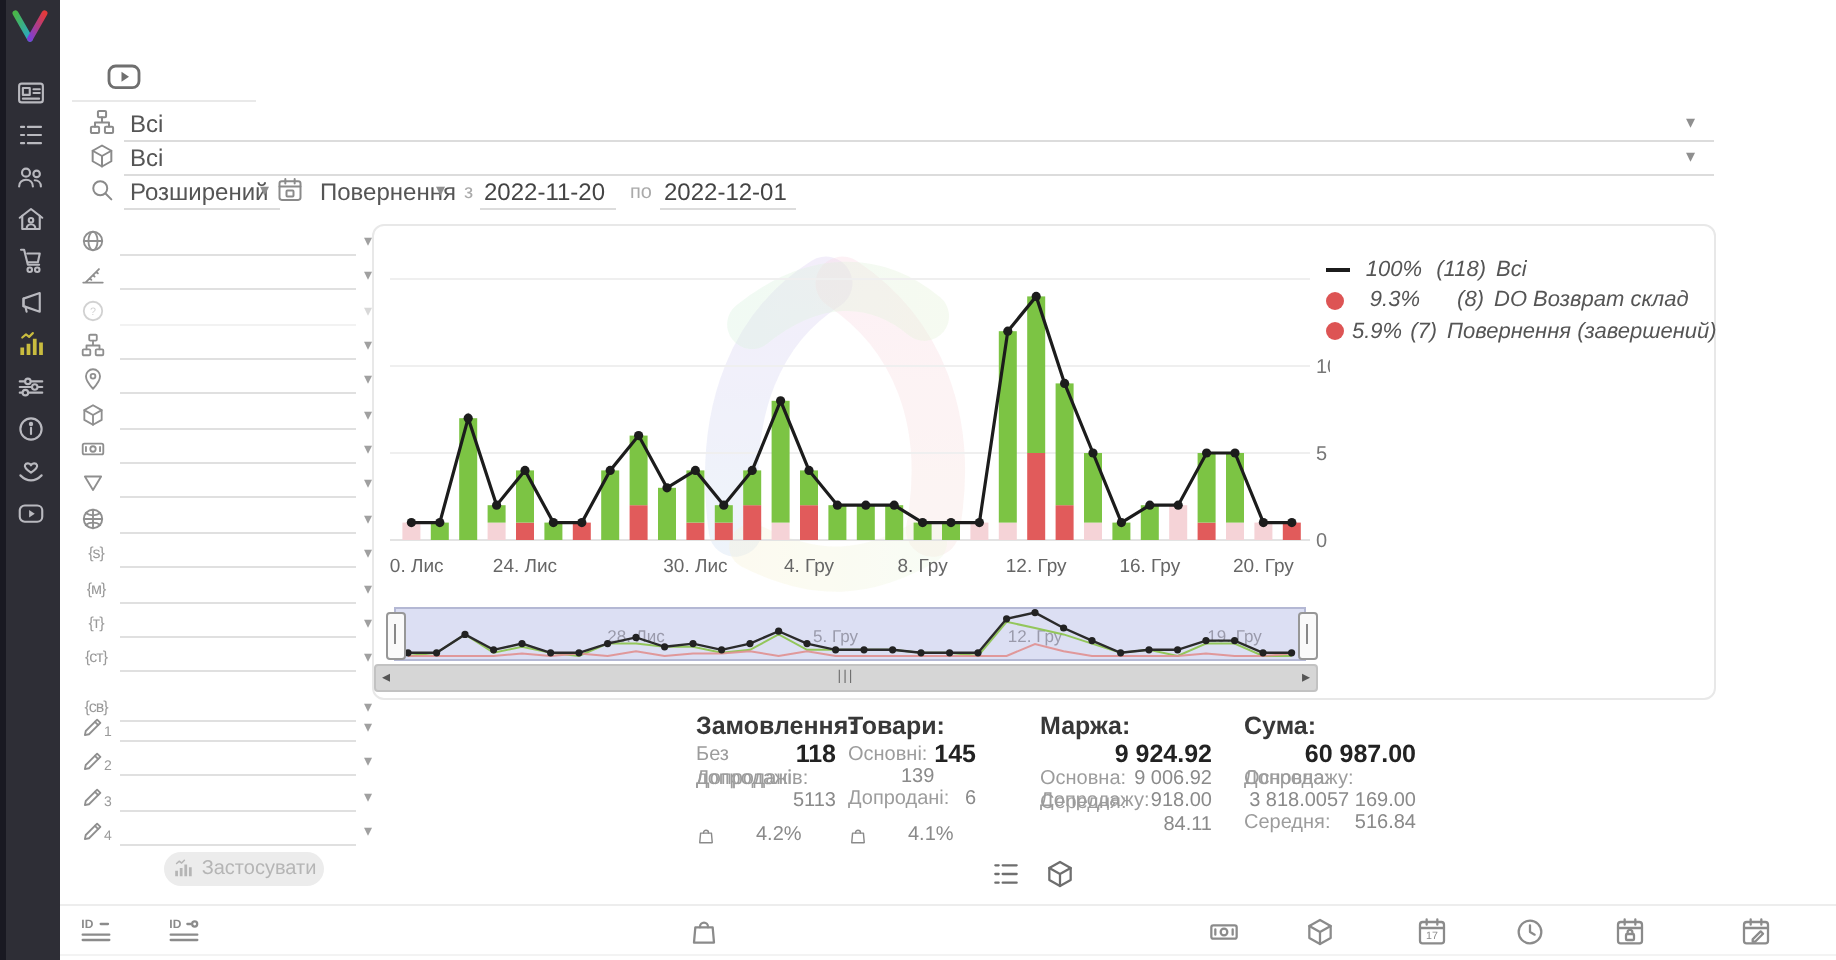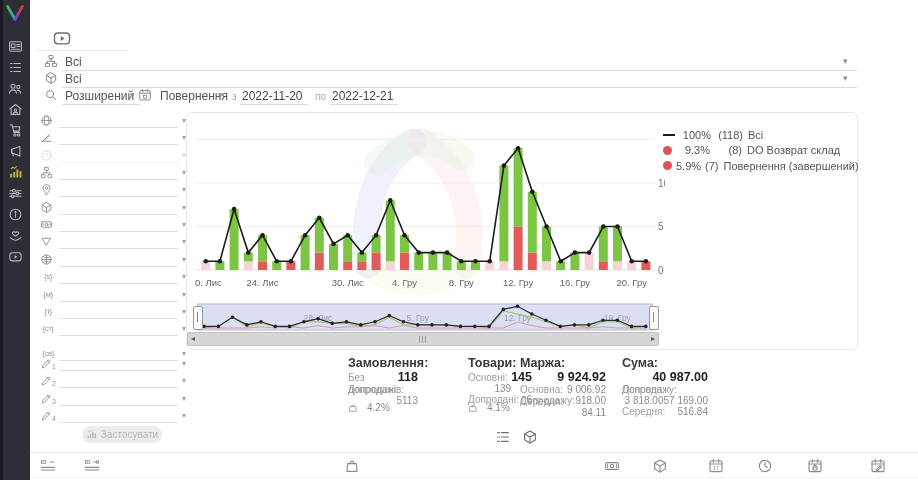--- a/index.html
+++ b/index.html
@@ -39,41 +39,41 @@
   .fp-caret{position:absolute;right:-6px;top:3px;font-size:8px;color:#a0a0a0;}
   .apply-btn{position:absolute;left:82px;top:426px;width:80px;height:17px;border:0;border-radius:9px;
     background:#ececec;color:#b5b5b5;font-size:10px;display:flex;align-items:center;justify-content:center;gap:4px;
     font-family:"Liberation Sans",sans-serif;}
 
   
   .chart-card{position:absolute;left:186px;top:112px;width:670px;height:236px;background:#fff;
     border:1px solid #e8e8e8;border-radius:6px;}
   .watermark{position:absolute;left:110px;top:4px;width:240px;height:185px;opacity:.55;pointer-events:none;}
   #main-chart{position:absolute;left:8px;top:2px;}
-  .legend{position:absolute;left:476px;top:14px;width:188px;}
+  .legend{position:absolute;left:476px;top:14px;width:188px;font-style:italic;}
   .lg-row{display:flex;align-items:center;height:15.5px;font-size:11px;color:#555;cursor:pointer;}
   .lg-dot{width:9px;height:9px;border-radius:50%;margin-right:4px;flex:0 0 9px;}
   .lg-line{width:12px;height:2px;background:#1c1c1c;margin-right:2px;flex:0 0 12px;}
   .lg-pct{width:34px;text-align:right;margin-right:4px;}
   .lg-cnt{width:28px;text-align:right;margin-right:5px;}
   .lg-lb{white-space:nowrap;}
   #navigator{position:absolute;left:10px;top:190px;}
   .nav-handle{position:absolute;top:193px;width:8px;height:22px;background:#fafafa;border:1px solid #979797;border-radius:2px;cursor:ew-resize;}
   .nav-handle::after{content:"";position:absolute;left:3px;top:5px;width:1px;height:10px;background:#888;}
   .scrollbar{position:absolute;left:0;top:219px;width:470px;height:12px;background:#d6d6d6;border:1px solid #c2c2c2;border-radius:2px;}
   .sb-arrow{position:absolute;top:0;font-size:8px;line-height:11px;color:#555;cursor:pointer;}
   .sb-grip{position:absolute;left:50%;top:0;transform:translateX(-50%);font-size:7px;line-height:11px;color:#707070;letter-spacing:1px;}
 
   
   .sum-col{position:absolute;top:356px;}
   .sum-title{font-size:12.5px;font-weight:bold;color:#383838;height:16px;}
   .sum-title .v{float:right;color:#222;}
   .sum-row{font-size:10px;color:#9c9c9c;height:12px;}
   .sum-row .v{float:right;color:#8a8a8a;}
-  .sum-foot{font-size:10px;color:#8a8a8a;margin-top:6px;display:flex;align-items:center;gap:9px;}
+  .sum-foot{font-size:10px;color:#8a8a8a;margin-top:16px;display:flex;align-items:center;gap:20px;}
   .toggle-btn{position:absolute;top:428px;width:18px;height:18px;color:#6e6e6e;background:none;border:0;padding:0;cursor:pointer;}
 
   
   .foot-divider{position:absolute;left:30px;top:452px;width:888px;height:1px;background:#ededed;}
   .foot-divider2{position:absolute;left:30px;top:477px;width:888px;height:1px;background:#f3f3f3;}
   .ft-icon{position:absolute;top:458px;color:#8b8b8b;cursor:pointer;}
 </style>
 </head>
 <body>
 
@@ -230,21 +230,21 @@
           <path d="M3 9h18M8 2.5v4M16 2.5v4"></path>
           <rect x="9" y="12.5" width="6" height="5" rx="0.8"></rect>
         </svg>
       </span>
     <span class="f-val" style="left:120px">Повернення</span>
     <span class="f-caret" style="left:178px">▾</span>
     <span class="lbl-sm" style="left:192px">з</span>
     <span class="date-val" style="left:202px">2022-11-20</span>
     <span class="f-line" style="left:200px;top:16px;width:68px"></span>
     <span class="lbl-sm" style="left:275px">по</span>
-    <span class="date-val" style="left:292px">2022-12-21</span>
+    <span class="date-val" style="left:292px">2022-12-01</span>
     <span class="f-line" style="left:290px;top:16px;width:68px"></span>
   </div>
 
   <section id="filter-panel">
       <div class="fp-row" style="top: 113px;">
         <span class="fp-ic">
           <svg class="ic" style="width:13px;height:13px" viewBox="0 0 24 24">
             <circle cx="12" cy="12" r="8.5"></circle>
             <path d="M3.5 12h17"></path>
             <ellipse cx="12" cy="12" rx="4.2" ry="8.5"></ellipse>
@@ -613,40 +613,40 @@
         <div class="sum-row">Без допродажів:<span class="v">113</span></div>
         <div class="sum-row">Допродані:<span class="v">5</span></div>
         <div class="sum-foot">
           <svg class="ic" style="width:10px;height:10px" viewBox="0 0 24 24">
             <path d="M5.5 8.5h13l1 11.5h-15z"></path>
             <path d="M9 8.5V8a3 3 0 016 0v.5"></path>
           </svg>
           <span>4.2%</span>
         </div>
       </div>
-      <div class="sum-col" style="left: 468px; width: 64px;">
+      <div class="sum-col" style="left: 424px; width: 64px;">
         <div class="sum-title">Товари:<span class="v">145</span></div>
         <div class="sum-row">Основні:<span class="v">139</span></div>
         <div class="sum-row">Допродані:<span class="v">6</span></div>
         <div class="sum-foot">
           <svg class="ic" style="width:10px;height:10px" viewBox="0 0 24 24">
             <path d="M5.5 8.5h13l1 11.5h-15z"></path>
             <path d="M9 8.5V8a3 3 0 016 0v.5"></path>
           </svg>
           <span>4.1%</span>
         </div>
       </div>
       <div class="sum-col" style="left: 520px; width: 86px;">
         <div class="sum-title">Маржа:<span class="v">9 924.92</span></div>
         <div class="sum-row">Основна:<span class="v">9 006.92</span></div>
         <div class="sum-row">Допродажу:<span class="v">918.00</span></div>
         <div class="sum-row">Середня:<span class="v">84.11</span></div>
       </div>
       <div class="sum-col" style="left: 622px; width: 86px;">
-        <div class="sum-title">Сума:<span class="v">40 987.00</span></div>
+        <div class="sum-title">Сума:<span class="v">60 987.00</span></div>
         <div class="sum-row">Основна:<span class="v">57 169.00</span></div>
         <div class="sum-row">Допродажу:<span class="v">3 818.00</span></div>
         <div class="sum-row">Середня:<span class="v">516.84</span></div>
       </div>
     </div>
   <button class="toggle-btn" style="left:495px" id="tg-0">
       <svg class="ic" style="width:16px;height:16px" viewBox="0 0 24 24">
         <path d="M4 5.5h2.5M4 12h2.5M4 18.5h2.5M9.5 5.5H20M9.5 12H20M9.5 18.5H20"></path>
       </svg>
     </button>

